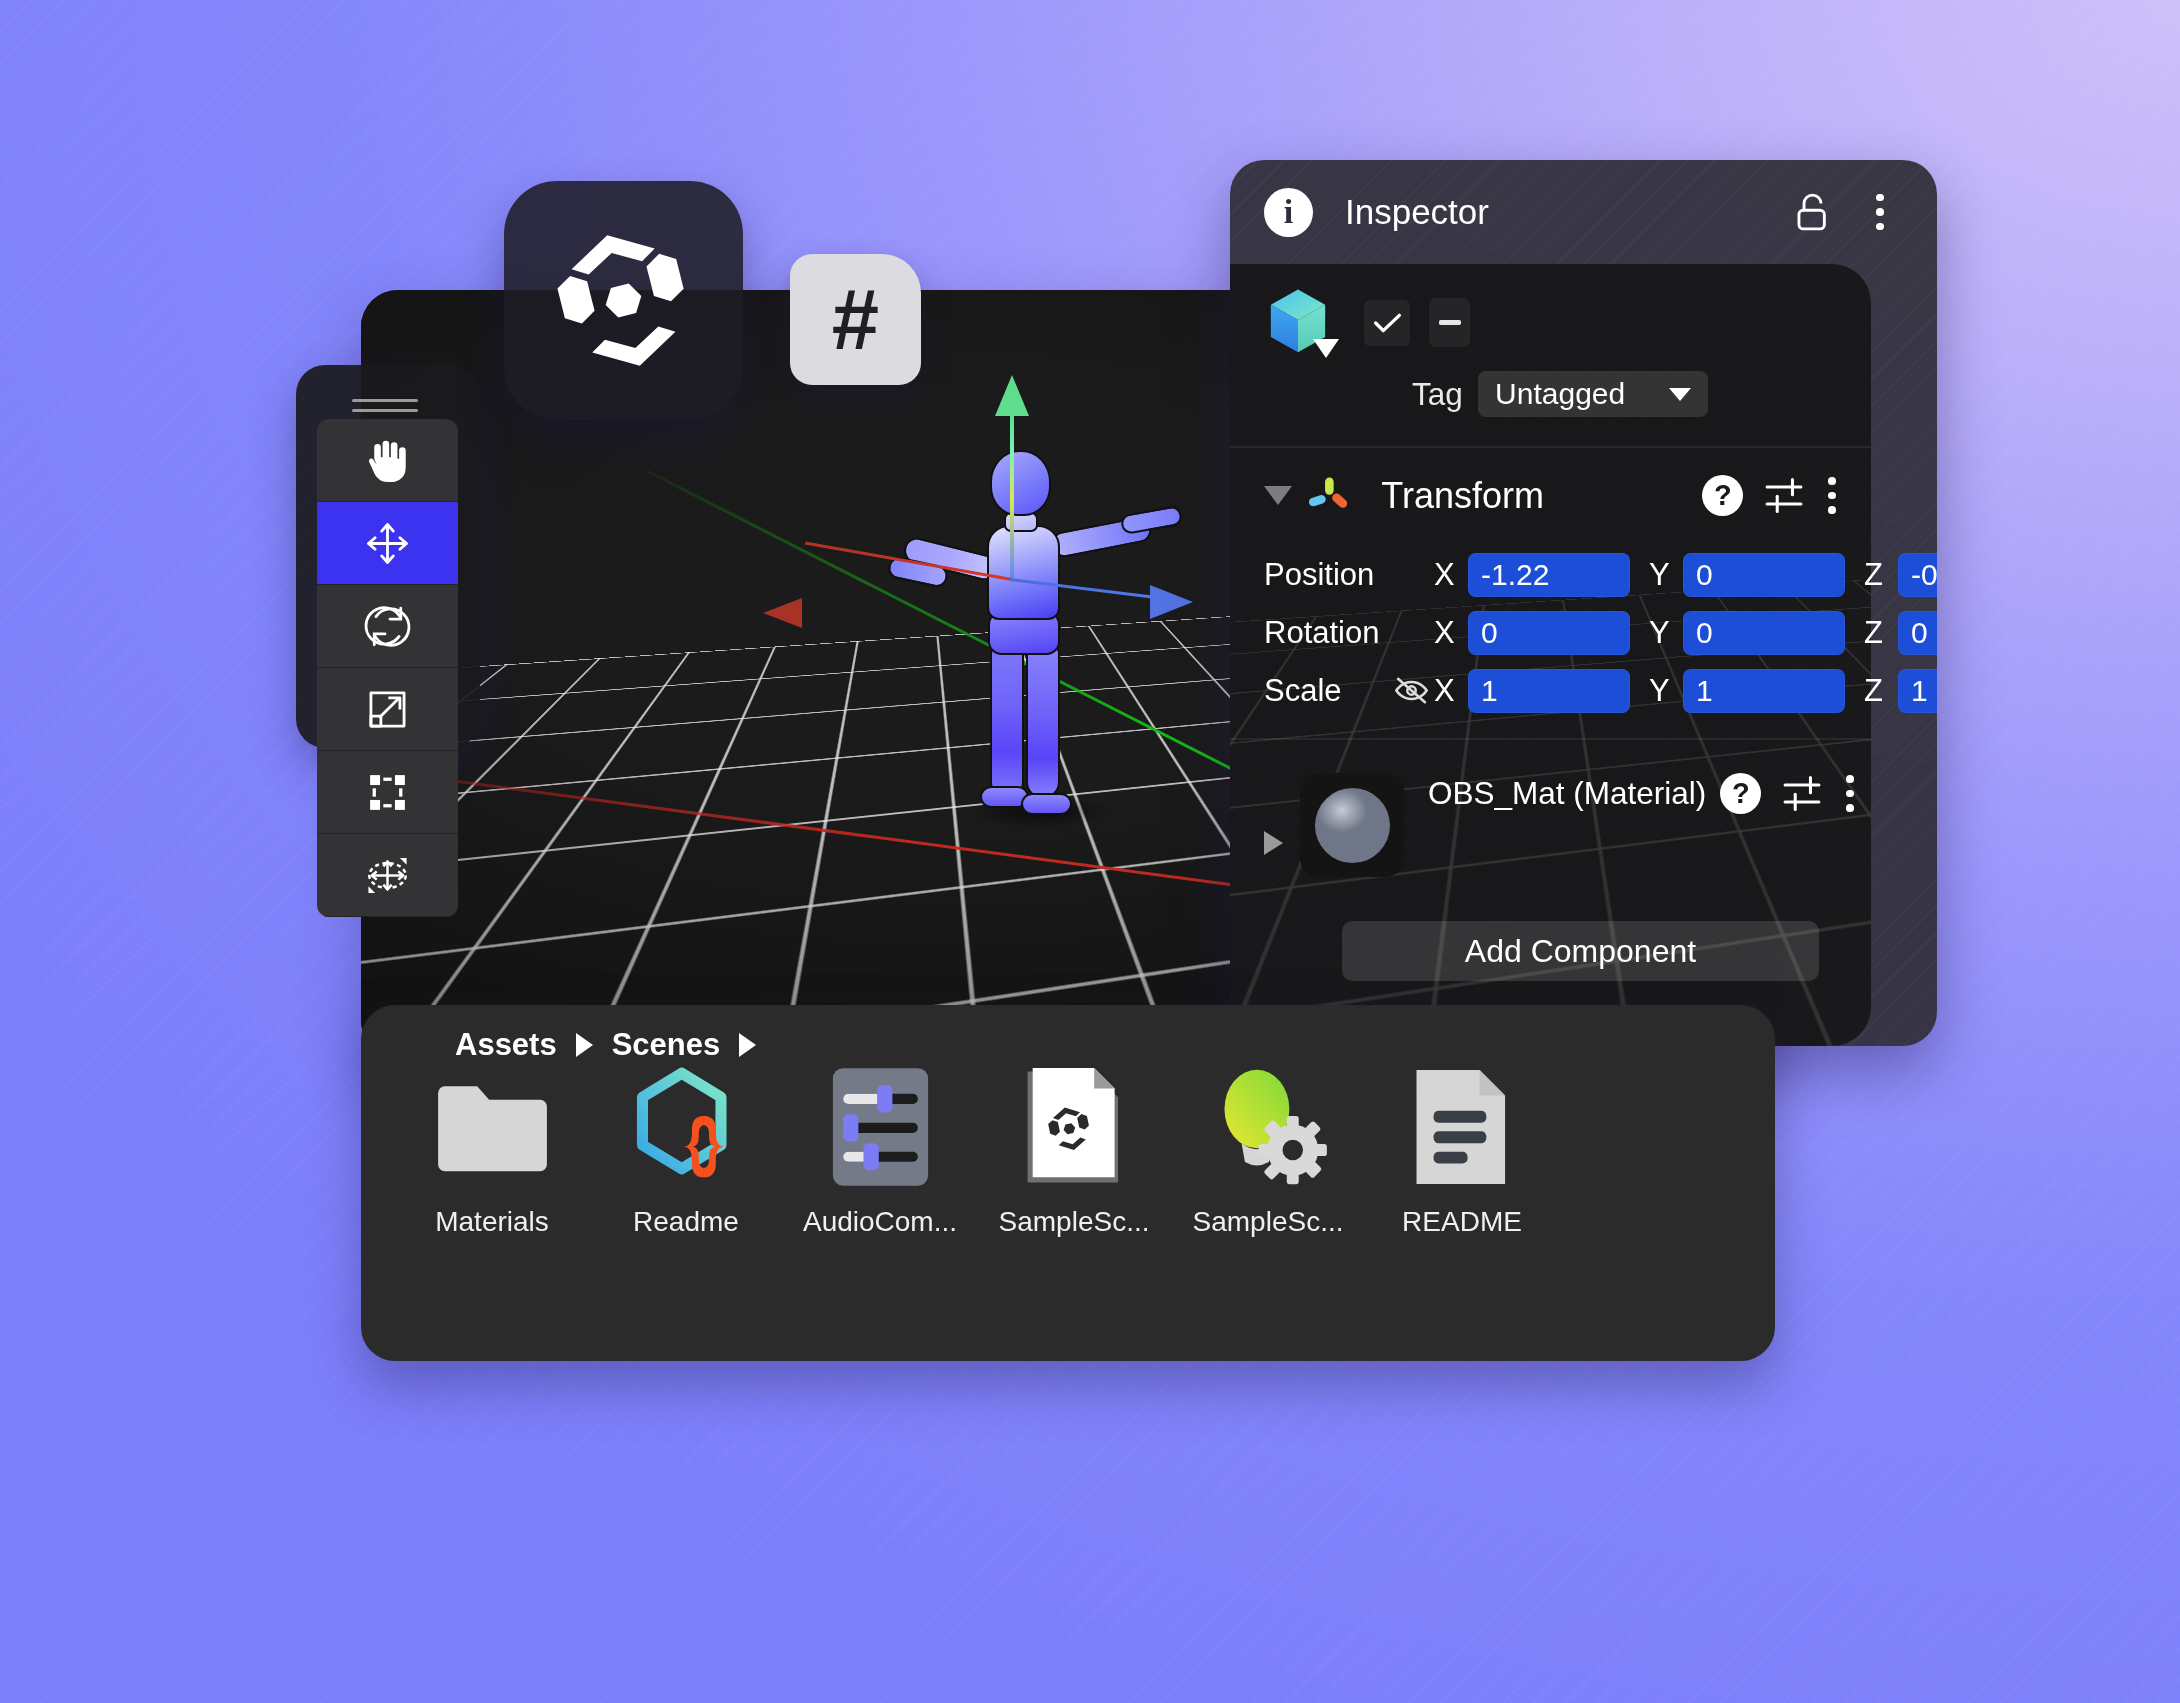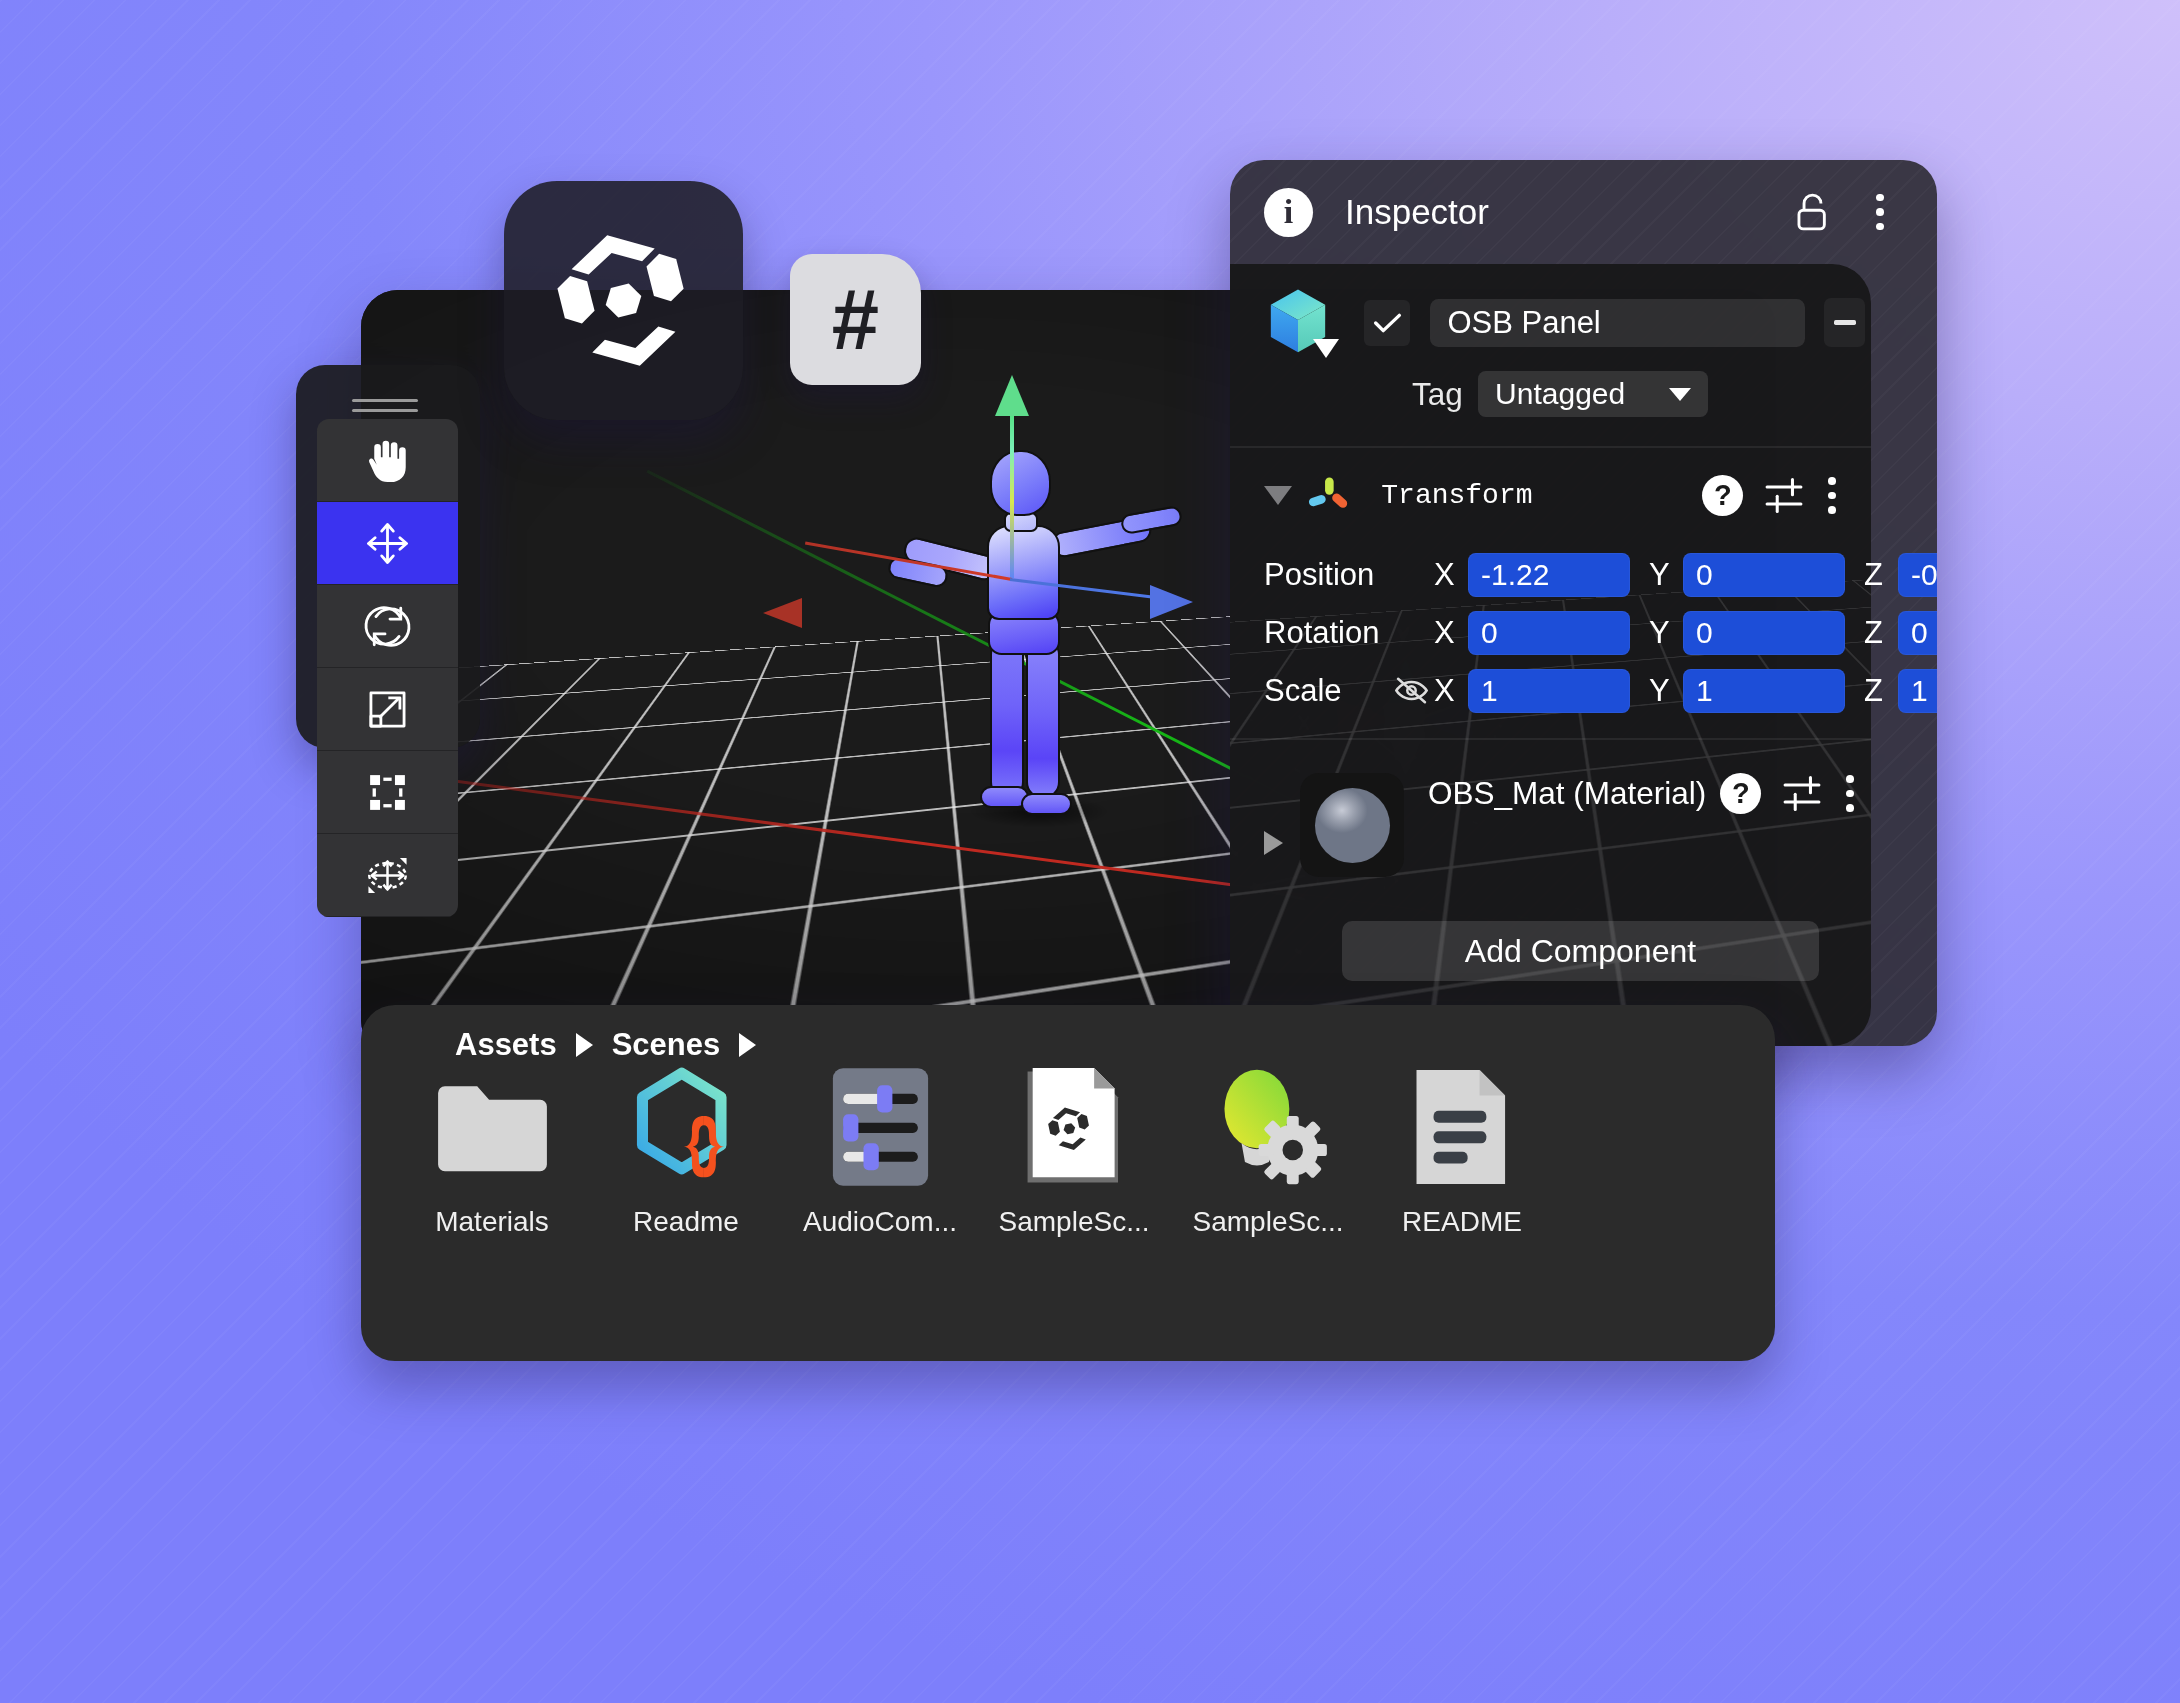--- a/index.html
+++ b/index.html
@@ -233,21 +233,21 @@
             color: #fff; font-size: 30px; position: relative; }
   .tag-dd .cv { position: absolute; right: 17px; width: 0; height: 0;
                 border-left: 11px solid transparent; border-right: 11px solid transparent; border-top: 13.6px solid #fff; }
 
   .sep { position: absolute; left: 0; width: 641px; height: 1.7px; background: rgba(255,255,255,0.07); }
 
   .comp-header { position: absolute; left: 34px; display: flex; align-items: center; width: 572px; }
   .foldout { width: 0; height: 0; border-left: 14.5px solid transparent; border-right: 14.5px solid transparent;
              border-top: 19px solid #7d7d80; }
   .comp-icon { margin-left: 15.3px; width: 43px; height: 43px; position: relative; }
-  .comp-title { margin-left: 31px; color: #fff; font-size: 28px; flex: 1; font-family: Liberation Mono, monospace; }
+  .comp-title { margin-left: 31px; color: #fff; font-size: 36px; flex: 1; }
   .help-circle { width: 41px; height: 41px; border-radius: 50%; background: #fff; color: #1a1a1a;
                  display: flex; align-items: center; justify-content: center;
                  font-size: 29px; font-weight: bold; }
   .preset-ico { width: 44px; height: 41px; margin-left: 19px; }
 
   .tfrow { position: absolute; left: 34px; display: flex; align-items: center; height: 49px; }
   .tflabel { color: #fff; font-size: 31px; width: 124px; }
   .axis-l { color: #fff; font-size: 31px; width: 34px; text-align: left; }
   .numfield { width: 162px; height: 44px; background: #1d4ed8; border-radius: 7.7px;
               display: flex; align-items: center; padding: 0 12px; color: #fff; font-size: 30px;
@@ -525,23 +525,20 @@
           <path d="M40 4 L72 22 L40 40 L8 22 Z" fill="url(#gcubeT)"></path>
           <path d="M8 22 L40 40 L40 78 L8 60 Z" fill="url(#gcubeL)"></path>
           <path d="M72 22 L40 40 L40 78 L72 60 Z" fill="url(#gcubeR)"></path>
         </svg>
         <div class="prefab-caret"></div>
       </div>
       <div class="chk">
         <svg width="29" height="22" viewBox="0 0 34 26" fill="none" stroke="#fff" stroke-width="4" stroke-linecap="round" stroke-linejoin="round">
           <polyline points="3,13 12,22 31,4"></polyline>
         </svg>
-      </div>
-      <div class="name-field">
-        <span>OSB Panel</span>
       </div>
       <div class="minus-btn">
           <i></i>
         </div>
     </div>
 
     <div class="tag-row">
       <span class="tag-label">Tag</span>
       <div class="tag-dd">
         <span>Untagged</span>

